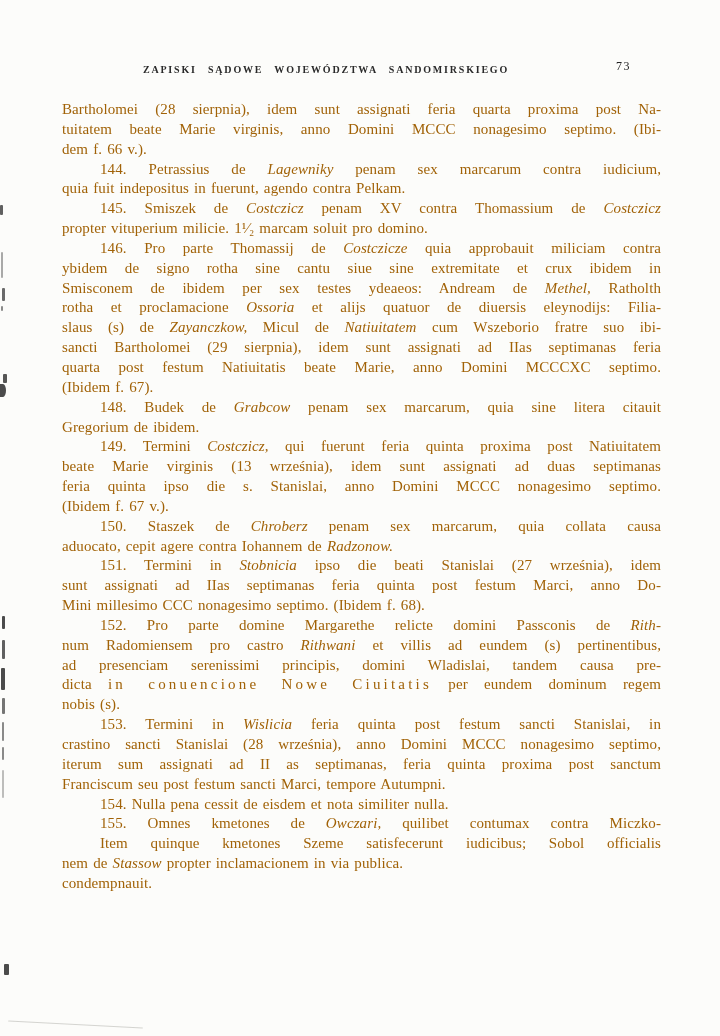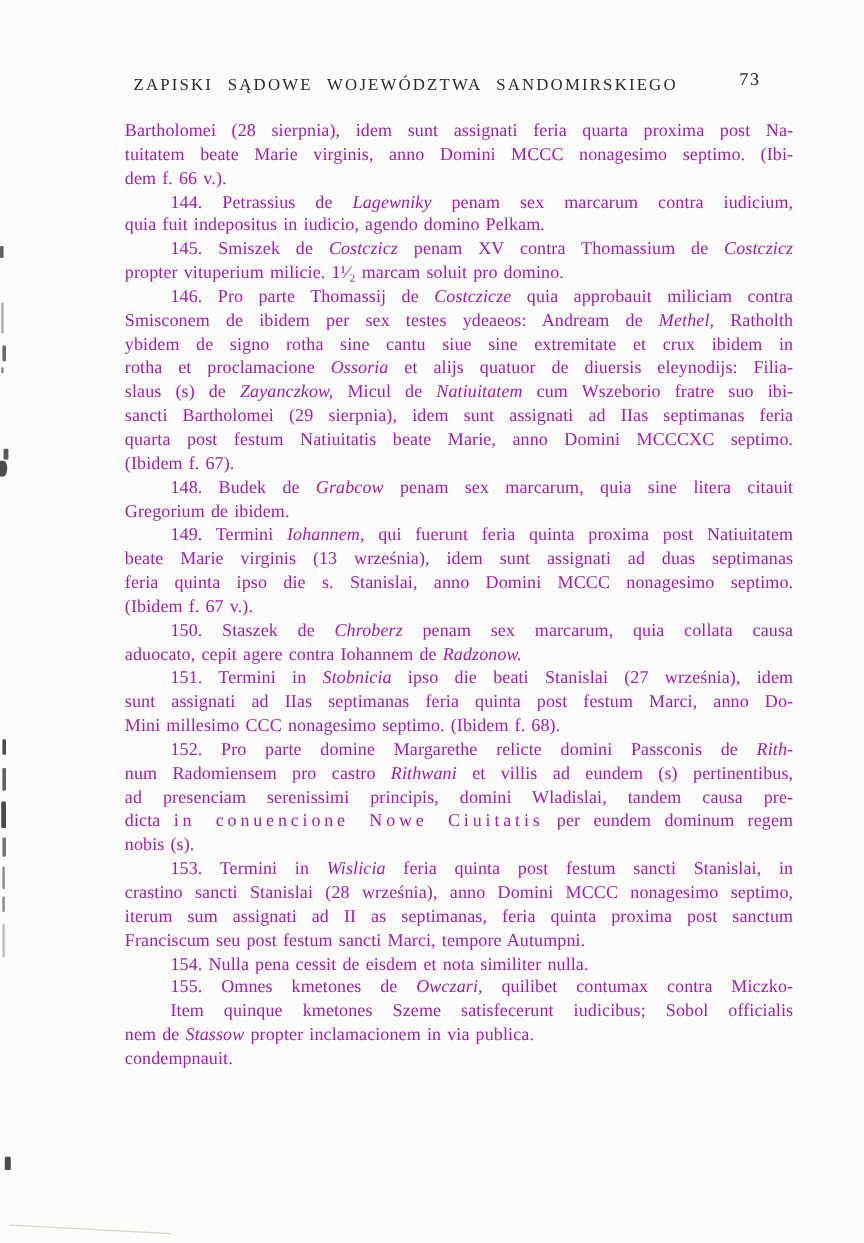--- a/index.html
+++ b/index.html
@@ -6,39 +6,38 @@
   body { background:#ffffff; }
   .page {
     position:relative;
     width:720px; height:1036px;
     background:#fcfcfa;
     font-family:"Liberation Serif", serif;
     color:#1e1e1e;
     overflow:hidden;
   }
   .running-title {
-    position:absolute; top:64px; left:338px;
+    position:absolute; top:64px; left:326px;
     transform:translateX(-50%);
-    font-size:14px; font-weight:normal;
+    font-size:10px; font-weight:bold;
     letter-spacing:1.8px; word-spacing:7px;
     color:#2a2a2a; white-space:nowrap;
   }
   .page-number {
     position:absolute; top:59px; left:616px;
-    font-size:15px; letter-spacing:1.5px; color:#222;
+    font-size:12px; letter-spacing:1.5px; color:#222;
   }
   .doc-body {
     position:absolute; left:62px; top:100px; width:599px;
   }
   .ln {
     font-size:15px; line-height:19.85px; height:19.85px;
     text-align:justify; text-align-last:justify;
     word-spacing:1.2px; letter-spacing:0.1px;
-    color:#a21caf;
-    margin-left:42px;
+    color:#a16207;
   }
   .ln.end { text-align-last:left; }
   .ln.ind { text-indent:38px; }
   .i { font-style:italic; }
   .sp { letter-spacing:3.2px; word-spacing:4px; }
   .art {
     position:absolute; background:#2c2c2c; border-radius:1px;
   }
   .art.line { background:#b9b9b4; }
 </style>
@@ -50,34 +49,34 @@
   <header>
     <div class="running-title">ZAPISKI SĄDOWE WOJEWÓDZTWA SANDOMIRSKIEGO</div>
     <div class="page-number">73</div>
   </header>
 
   <main class="doc-body">
       <div class="ln">Bartholomei (28 sierpnia), idem sunt assignati feria quarta proxima post Na-</div>
       <div class="ln">tuitatem beate Marie virginis, anno Domini MCCC nonagesimo septimo. (Ibi-</div>
       <div class="ln end">dem f. 66 v.).</div>
       <div class="ln ind">144. Petrassius de <span class="i">Lagewniky</span> penam sex marcarum contra iudicium,</div>
-      <div class="ln end">quia fuit indepositus in iudicio, agendo domino Pelkam.</div>
+      <div class="ln end">quia fuit indepositus in fuerunt, agendo contra Pelkam.</div>
       <div class="ln ind">145. Smiszek de <span class="i">Costczicz</span> penam XV contra Thomassium de <span class="i">Costczicz</span></div>
       <div class="ln end">propter vituperium milicie.  1¹⁄₂ marcam soluit pro domino.</div>
       <div class="ln ind">146. Pro parte Thomassij de <span class="i">Costczicze</span> quia approbauit miliciam contra</div>
+      <div class="ln">ybidem de signo rotha sine cantu siue sine extremitate et crux ibidem in</div>
       <div class="ln">Smisconem de ibidem per sex testes ydeaeos: Andream de <span class="i">Methel,</span> Ratholth</div>
-      <div class="ln">ybidem de signo rotha sine cantu siue sine extremitate et crux ibidem in</div>
       <div class="ln">rotha et proclamacione <span class="i">Ossoria</span> et alijs quatuor de diuersis eleynodijs: Filia-</div>
       <div class="ln">slaus (s) de <span class="i">Zayanczkow,</span> Micul de <span class="i">Natiuitatem</span> cum Wszeborio fratre suo ibi-</div>
       <div class="ln">sancti Bartholomei (29 sierpnia), idem sunt assignati ad IIas septimanas feria</div>
       <div class="ln">quarta post festum Natiuitatis beate Marie, anno Domini MCCCXC septimo.</div>
       <div class="ln end">(Ibidem f. 67).</div>
       <div class="ln ind">148. Budek de <span class="i">Grabcow</span> penam sex marcarum, quia sine litera citauit</div>
       <div class="ln end">Gregorium de ibidem.</div>
-      <div class="ln ind">149. Termini <span class="i">Iohannem,</span> qui fuerunt feria quinta proxima post Natiuitatem</div>
+      <div class="ln ind">149. Termini <span class="i">Costczicz,</span> qui fuerunt feria quinta proxima post Natiuitatem</div>
       <div class="ln">beate Marie virginis (13 września), idem sunt assignati ad duas septimanas</div>
       <div class="ln">feria quinta ipso die s. Stanislai, anno Domini MCCC nonagesimo septimo.</div>
       <div class="ln end">(Ibidem f. 67 v.).</div>
       <div class="ln ind">150. Staszek de <span class="i">Chroberz</span> penam sex marcarum, quia collata causa</div>
       <div class="ln end">aduocato, cepit agere contra Iohannem de <span class="i">Radzonow.</span></div>
       <div class="ln ind">151. Termini in <span class="i">Stobnicia</span> ipso die beati Stanislai (27 września), idem</div>
       <div class="ln">sunt assignati ad IIas septimanas feria quinta post festum Marci, anno Do-</div>
       <div class="ln end">Mini millesimo CCC nonagesimo septimo. (Ibidem f. 68).</div>
       <div class="ln ind">152. Pro parte domine Margarethe relicte domini Passconis de <span class="i">Rith-</span></div>
       <div class="ln">num Radomiensem pro castro <span class="i">Rithwani</span> et villis ad eundem (s) pertinentibus,</div>

